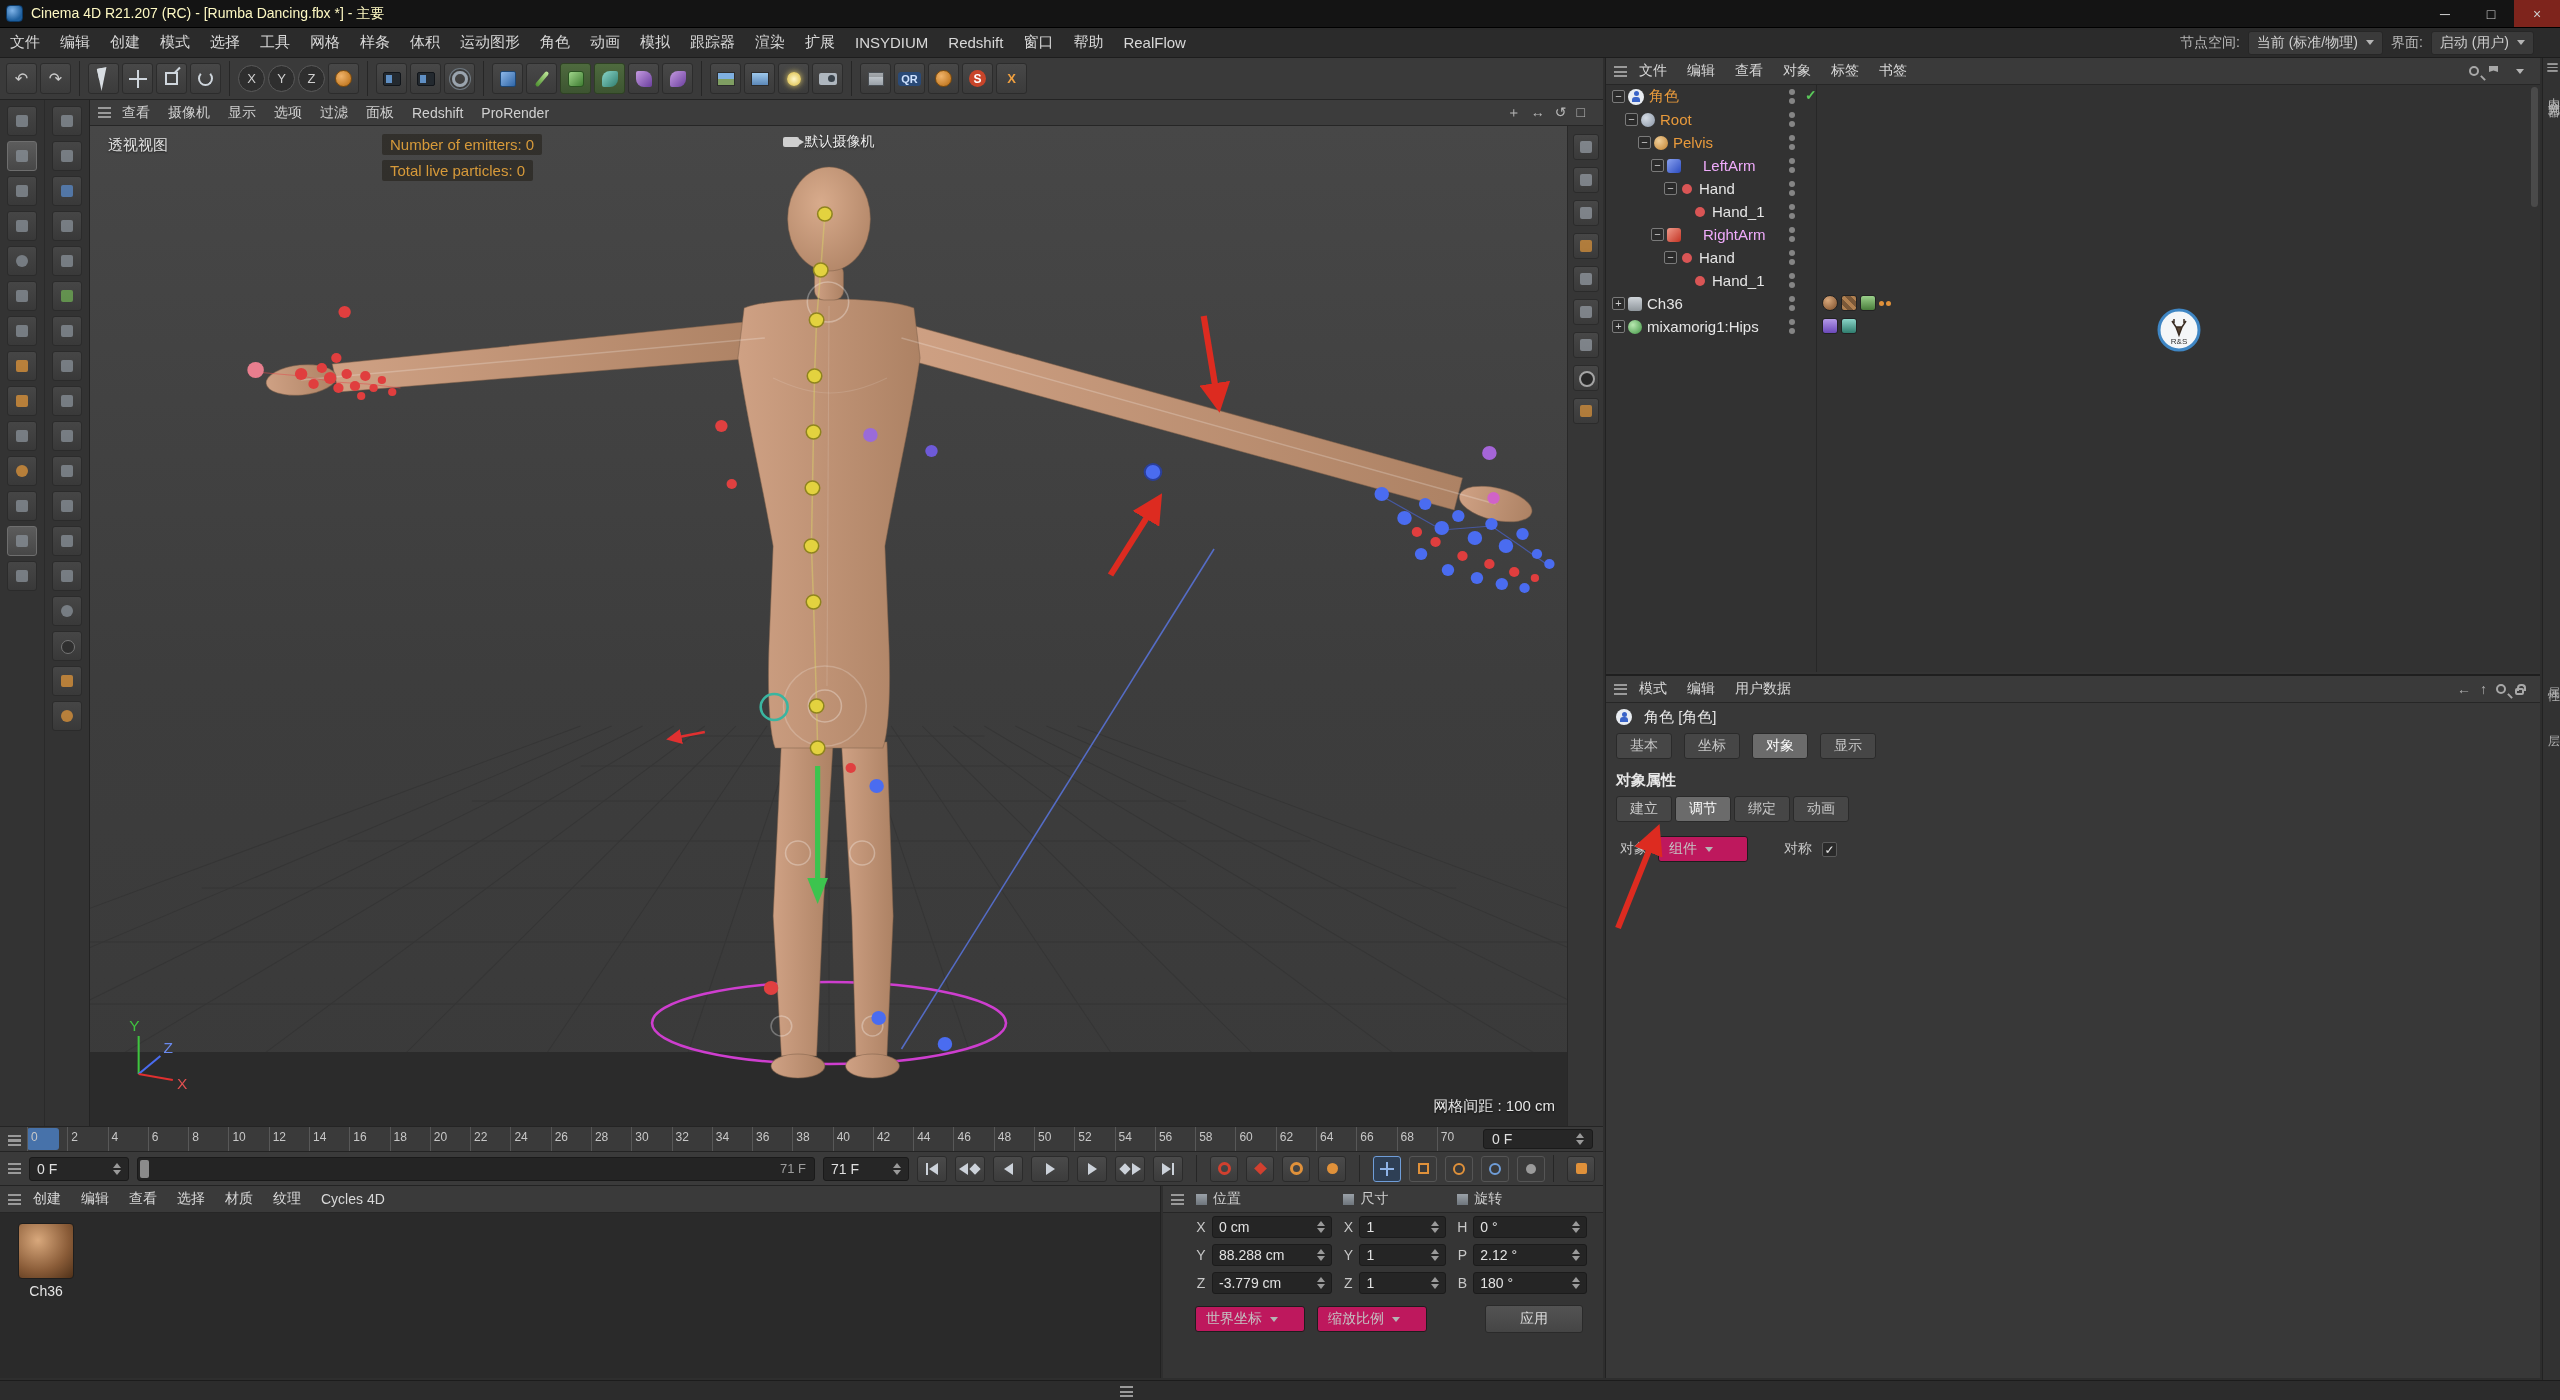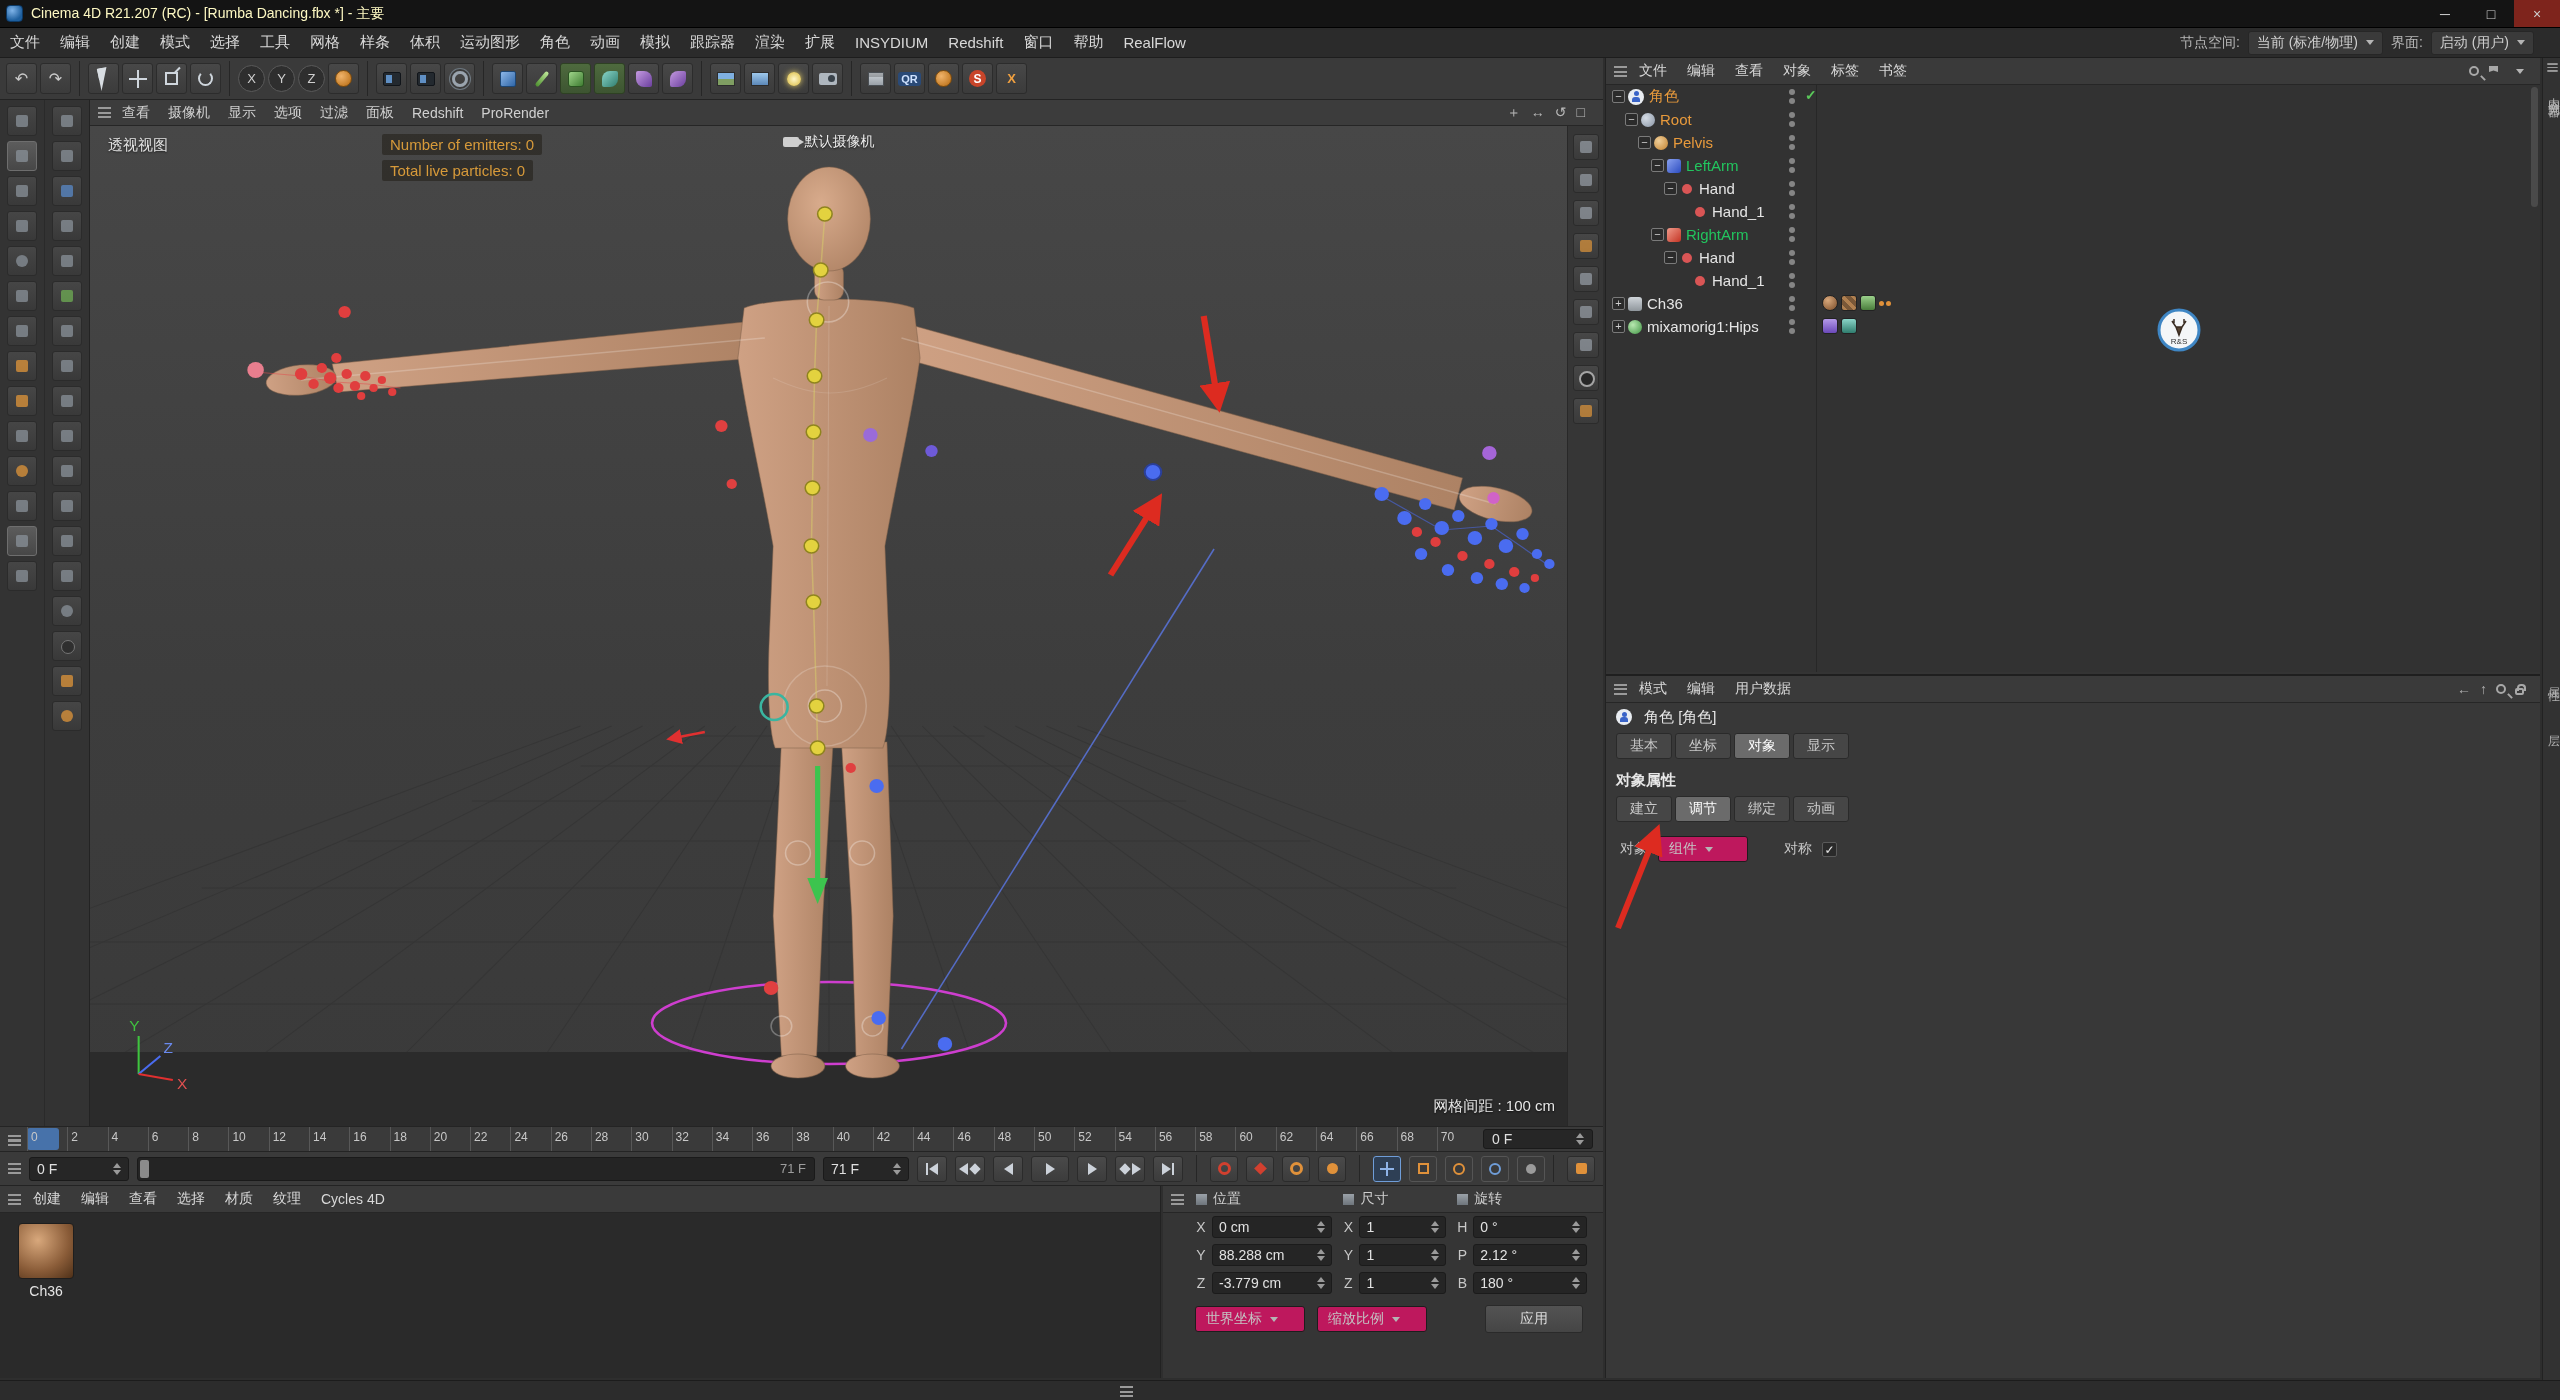--- a/index.html
+++ b/index.html
@@ -171,21 +171,21 @@
 .oi-joint{width:14px;height:14px;border-radius:50%;background:radial-gradient(circle at 35% 35%,#d4dbe4,#8894a4);}
 .oi-joint.g{background:radial-gradient(circle at 35% 35%,#b8e8b0,#3f9443);}
 .oi-joint.o{background:radial-gradient(circle at 35% 35%,#f0cf9a,#c2812e);}
 .oi-comp{width:14px;height:14px;border-radius:3px;}
 .oi-comp.blue{background:linear-gradient(135deg,#8aa2f0,#2c4cc0);}
 .oi-comp.red{background:linear-gradient(135deg,#f09a8a,#c43424);}
 .oi-hand{width:10px;height:10px;border-radius:50%;background:#d95555;margin:0 7px 0 2px;}
 .oi-person{width:14px;height:14px;border-radius:3px;background:linear-gradient(#cfd4d9,#8f969c);}
 .olabel{white-space:nowrap;}
 .c-orange{color:#e89a3c;}
-.c-orange2{color:#22c55e;}
+.c-orange2{color:#f0abfc;margin-left:17px;}
 .c-white{color:#e5e5e5;}
 .vdots{position:absolute;left:183px;top:4px;display:flex;flex-direction:column;gap:3px;}
 .vdots i{width:6px;height:6px;border-radius:50%;background:#858585;}
 .ocheck{position:absolute;left:199px;top:2px;color:#5ac85a;font-weight:bold;font-size:14px;}
 .ocheck::before{content:"✓";}
 .tags{position:absolute;left:216px;top:3px;display:flex;gap:3px;align-items:center;}
 .tag{width:16px;height:16px;border-radius:3px;border:1px solid #222;}
 .tag-mat{background:radial-gradient(circle at 35% 30%,#d8a87c,#7a4c28);border-radius:50%;}
 .tag-tex{background:repeating-linear-gradient(45deg,#b08050 0 4px,#7a5838 4px 8px);}
 .tag-weight{background:linear-gradient(#9ad08a,#4a7d3c);}
@@ -194,21 +194,21 @@
 .minidots{display:flex;gap:2px;}
 .minidots i{width:5px;height:5px;border-radius:50%;background:#e0913a;}
 #om-badge{position:absolute;left:550px;top:222px;width:46px;height:46px;}
 
 #am{position:absolute;left:0;top:616px;width:100%;bottom:0;background:#383838;border-top:2px solid #1f1f1f;}
 #am .panel-menu{background:#3a3a3a;}
 .am-right-icons{margin-left:auto;display:flex;gap:9px;align-items:center;padding-right:8px;color:#b0b0b0;font-size:14px;}
 .lockico{width:9px;height:7px;border:2px solid #a8a8a8;border-radius:2px;position:relative;margin-top:5px;}
 .lockico::before{content:"";position:absolute;left:0px;top:-6px;width:5px;height:5px;border:2px solid #a8a8a8;border-bottom:none;border-radius:4px 4px 0 0;}
 .am-title{display:flex;align-items:center;gap:7px;height:28px;padding:0 10px;font-size:15px;color:#e6e6e6;}
-.am-tabs{display:flex;gap:3px;padding:2px 10px;}
+.am-tabs{display:flex;gap:12px;padding:2px 10px;}
 .atab{padding:3px 13px;background:#464646;border:1px solid #2a2a2a;border-radius:3px;font-size:14px;color:#c8c8c8;}
 .atab.active{background:#6b6b6b;color:#fff;}
 .am-section{padding:10px 10px 4px;font-size:15px;font-weight:bold;color:#e8e8e8;}
 .am-subtabs{display:flex;gap:3px;padding:2px 10px;}
 .am-ctl{display:flex;align-items:center;gap:10px;padding:12px 10px 0 14px;font-size:14px;color:#c8c8c8;}
 .cbx{width:15px;height:15px;background:#2a2a2a;border:1px solid #5a5a5a;border-radius:2px;color:#e8e8e8;font-size:12px;line-height:14px;text-align:center;}
 .cbx.checked::before{content:"✓";}
 #am-arrow{position:absolute;left:0;top:124px;width:90px;height:140px;pointer-events:none;}
 
 

